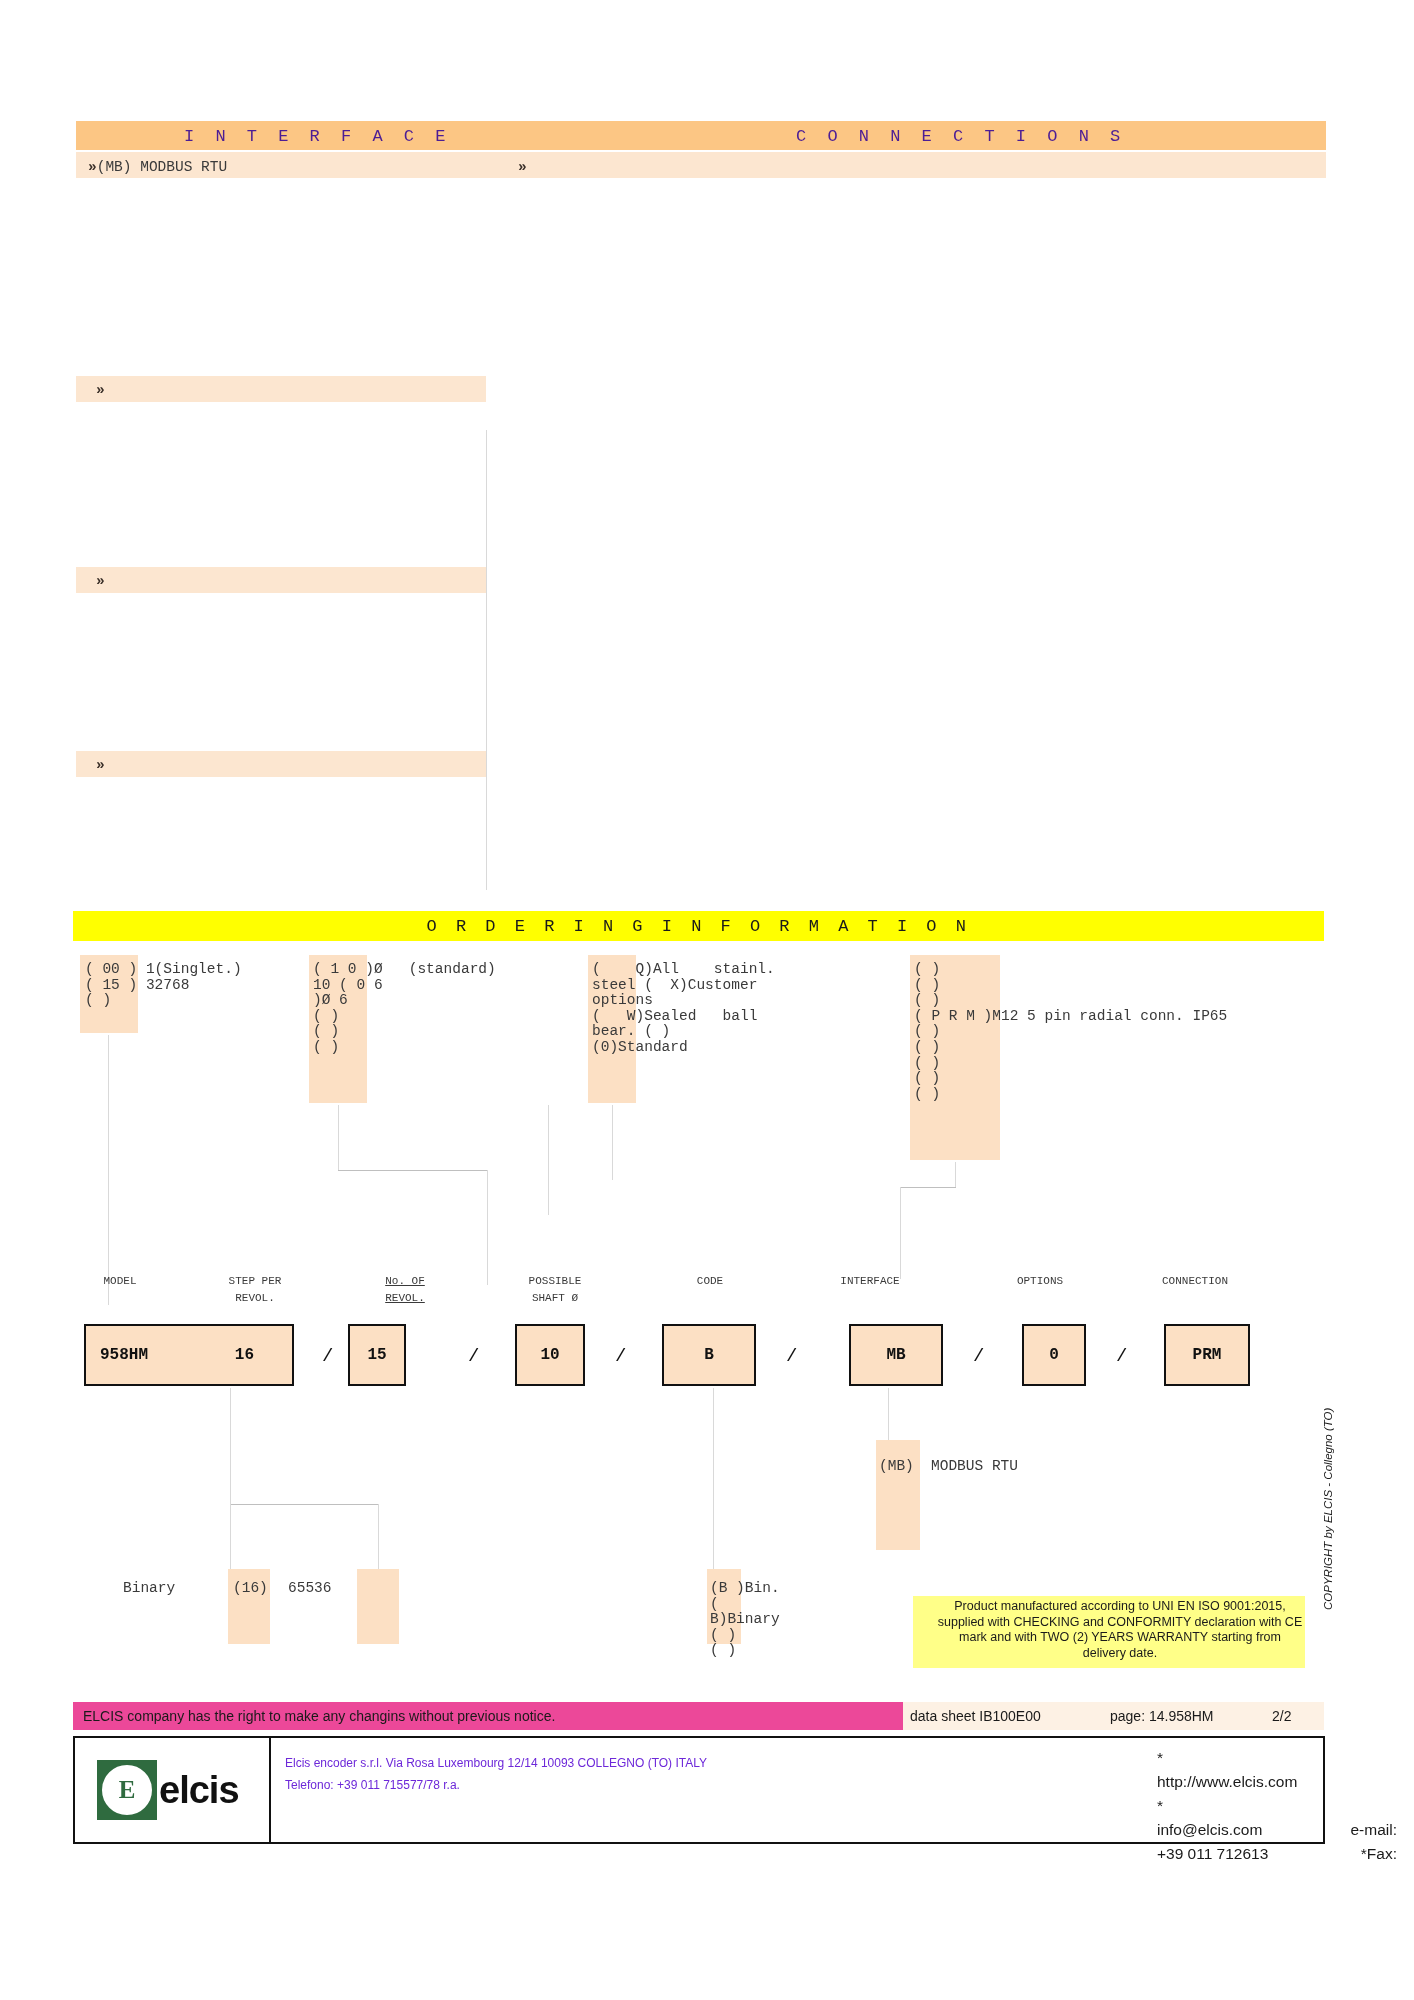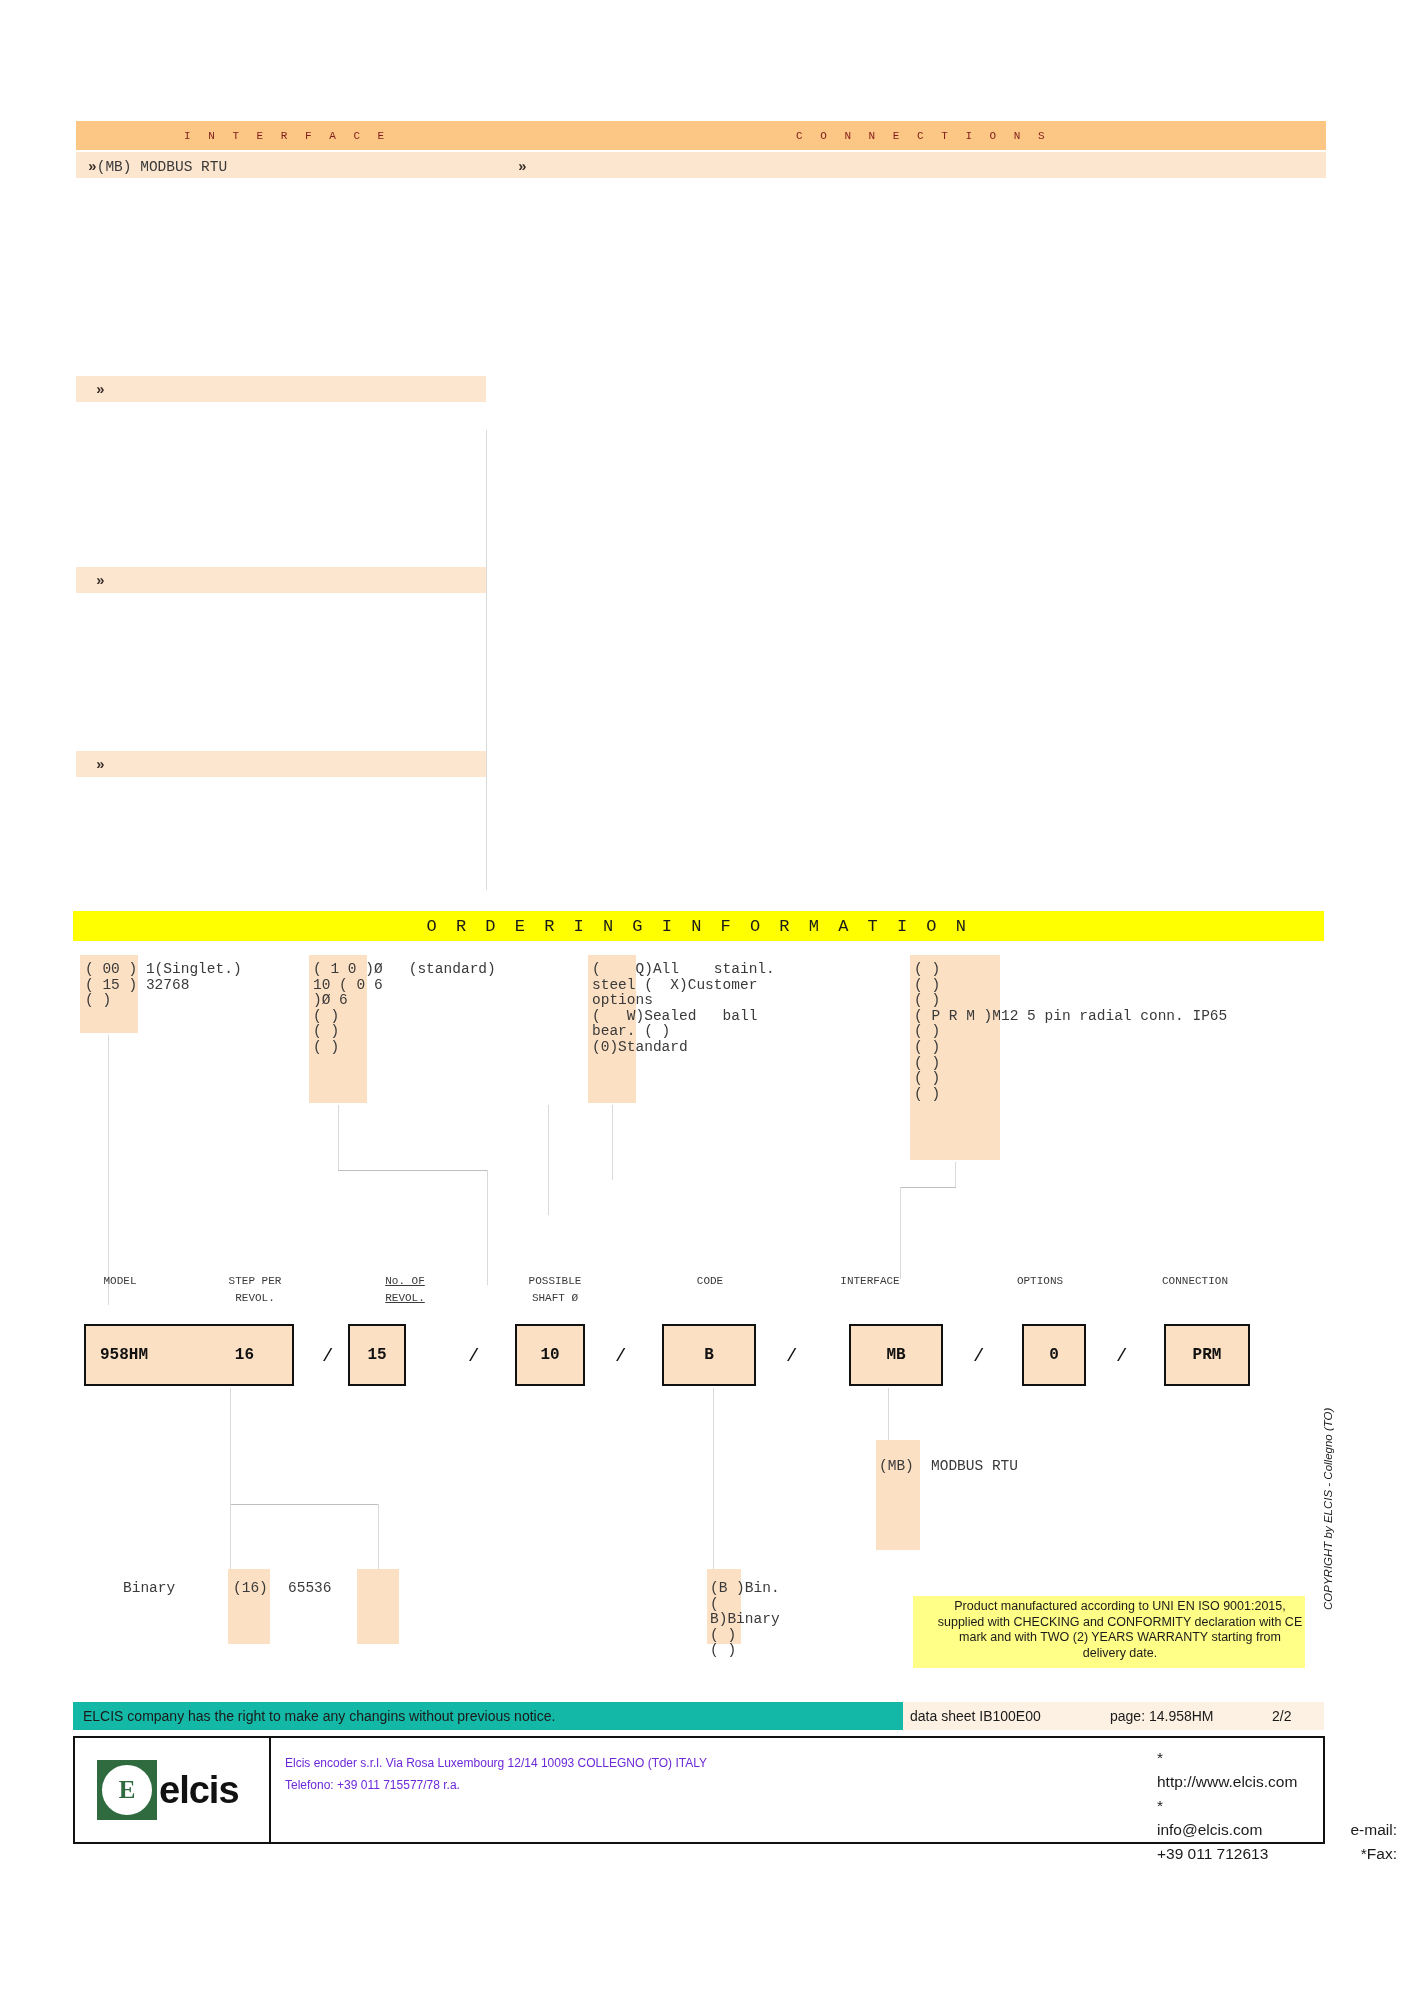--- a/index.html
+++ b/index.html
@@ -23,23 +23,23 @@
   .hdr-band {
     position: absolute;
     height: 29px;
     background: #fcc684;
   }
   .hdr-band .htxt {
     position: absolute;
     top: 50%;
     transform: translateY(-50%);
     font-family: "Liberation Mono", monospace;
-    font-size: 11px;
+    font-size: 17px;
     letter-spacing: 5.5px;
-    color: #7f1d1d;
+    color: #4c1d95;
     white-space: nowrap;
   }
   .row-band {
     position: absolute;
     background: #fce6d0;
   }
   .cellrow {
     position: absolute;
     font-family: "Liberation Mono", monospace;
     font-size: 14.5px;
@@ -159,21 +159,21 @@
     font-size: 11.5px;
     color: #1a1a1a;
     white-space: nowrap;
     transform-origin: 0 0;
     transform: rotate(-90deg);
   }
 
   
   #noticebar {
     position: absolute;
-    background: #14b8a6;
+    background: #ec4899;
     height: 28px;
   }
   #noticebar .ntxt {
     position: absolute;
     left: 10px;
     top: 50%;
     transform: translateY(-50%);
     font-family: "Liberation Sans", sans-serif;
     font-size: 14px;
     color: #1a1a1a;

